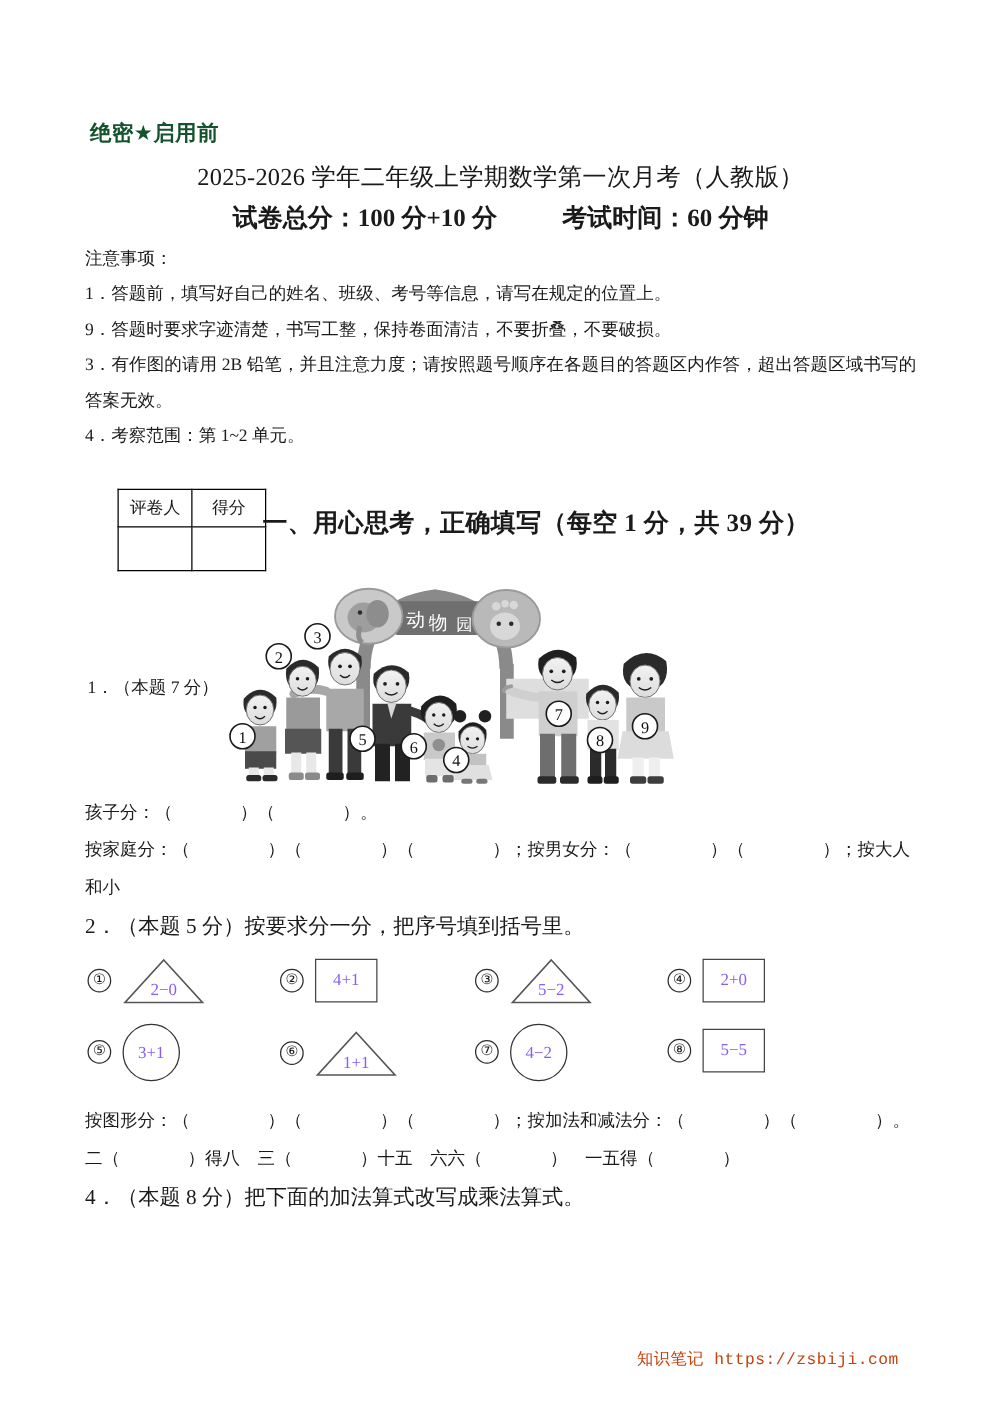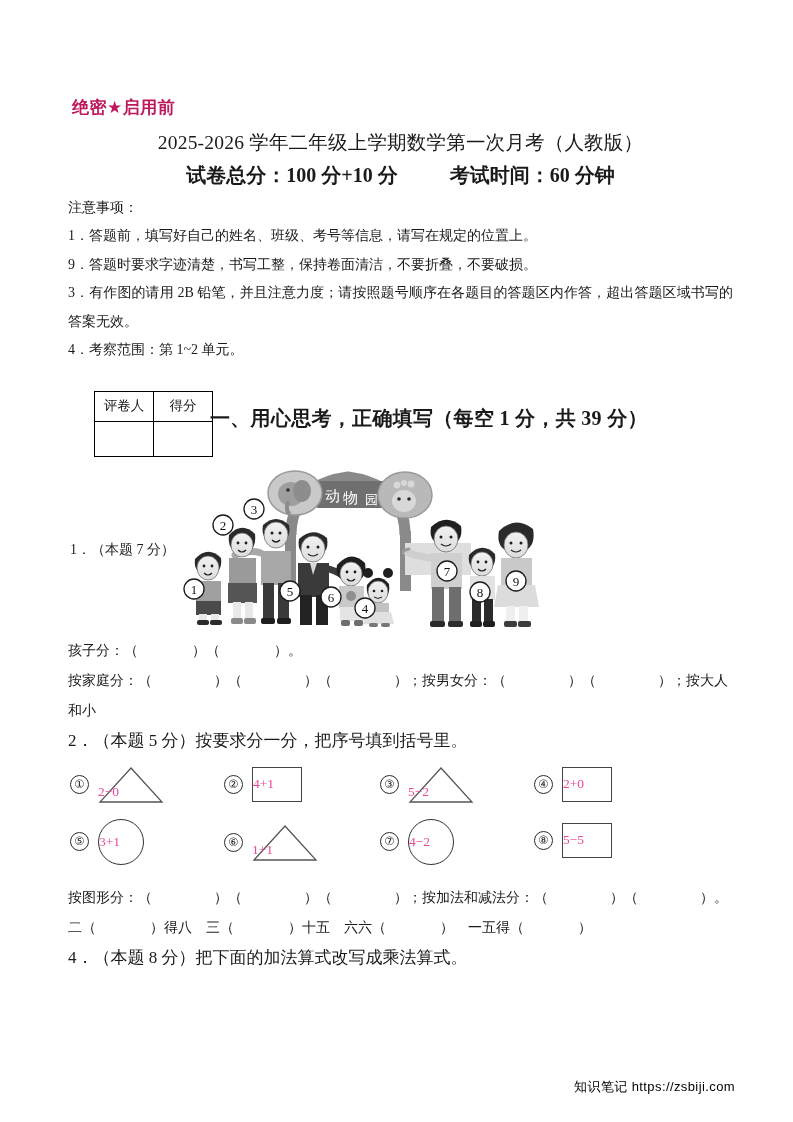--- a/index.html
+++ b/index.html
@@ -23,21 +23,21 @@
   }
   .content {
     position: absolute;
     left: 68px;
     top: 96px;
     width: 665px;
   }
 
   
   .secret {
-    color: #be185d;
+    color: #14532d;
     font-weight: bold;
     font-size: 17px;
     letter-spacing: 0.5px;
     line-height: 22px;
     margin: 0 0 10px 4px;
     font-family: "DejaVu Sans", sans-serif;
   }
 
   
   .doc-title {
@@ -163,22 +163,23 @@
     border: 1px solid #2b2b2b;
     border-radius: 50%;
     text-align: center;
     font-size: 11.5px;
     font-family: "Liberation Serif", serif;
   }
   .fig {
     position: relative;
     display: inline-flex;
     align-items: center;
+    justify-content: center;
     font-size: 13.5px;
-    color: #ec4899;
+    color: #8b5cf6;
   }
   .fig-square {
     width: 48px;
     height: 33px;
     border: 1.3px solid #444;
   }
   .fig-circle {
     width: 44px;
     height: 44px;
     border: 1.3px solid #333;
@@ -190,26 +191,26 @@
   }
   .fig-tri svg { position: absolute; left: 0; top: 0; }
   .fig-tri span {
     position: relative;
     padding-top: 14px;
   }
 
   
   .watermark {
     position: absolute;
-    right: 58px;
+    right: 74px;
     bottom: 26px;
     font-size: 13px;
-    color: #000000;
+    color: #c2410c;
     letter-spacing: 0.4px;
-    font-family: Liberation Sans, sans-serif;
+    font-family: Liberation Mono, monospace;
   }
 </style>
 </head>
 <body>
 
 <div class="page">
   <div class="content">
 
     <div class="secret">绝密★启用前</div>
 

